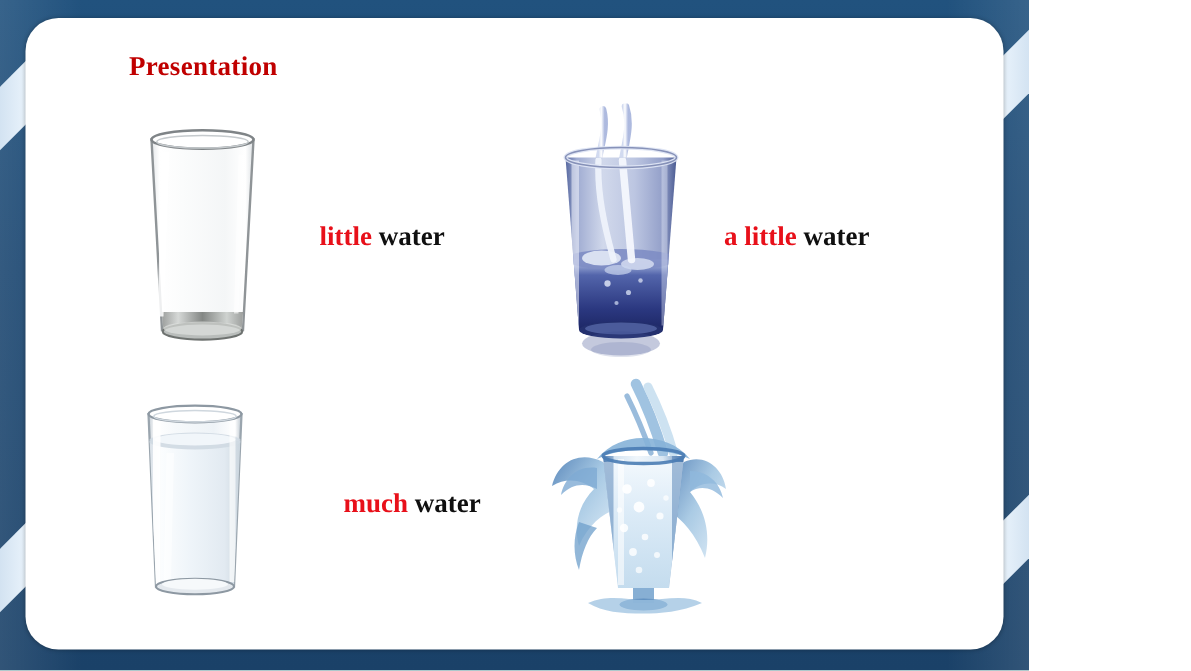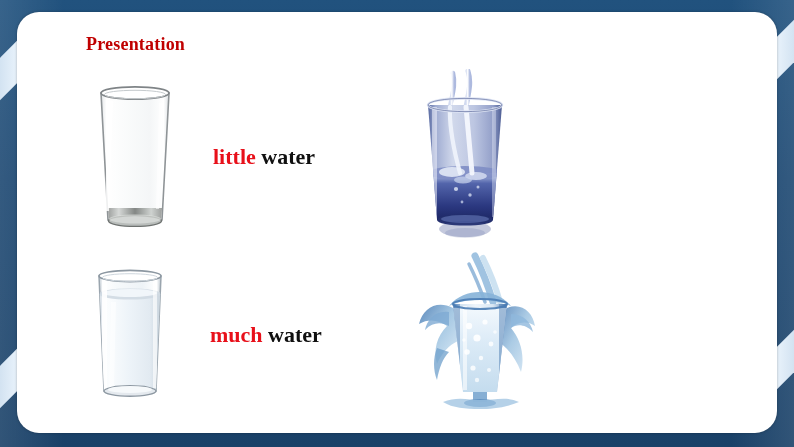--- a/index.html
+++ b/index.html
@@ -6,21 +6,21 @@
     margin: 0;
     padding: 0;
     background: #ffffff;
   }
   body {
     font-family: "Liberation Serif", serif;
   }
 
   .slide {
     position: relative;
-    width: 794px;
+    width: 686px;
     height: 447px;
     overflow: hidden;
     background: #0f766e;
   }
 
   
   .frame-bg {
     position: absolute;
     inset: 0;
     background:
@@ -98,32 +98,32 @@
   .art {
     width: 120px;
     height: 160px;
     position: relative;
     flex: none;
   }
 
   .caption {
     font-family: "Liberation Serif", serif;
     font-weight: bold;
-    font-size: 22px;
+    font-size: 18px;
     white-space: nowrap;
     color: #000000;
     line-height: 1;
   }
   .caption .hl { color: #e8101a; }
   .caption .plain { color: #101010; }
 
   
   .cap-1 { margin-left: 18px; }
   .cap-2 { margin-left: 14px; }
-  .cap-3 { margin-left: 25px; text-align: center; }
+  .cap-3 { margin-left: 44px; text-align: center; }
   .cap-4 { margin-left: 6px; }
 
   
   .glass-svg { display: block; width: 100%; height: 100%; }
 </style>
 </head>
 <body>
 
 <div class="slide">
 
@@ -242,20 +242,23 @@
             <ellipse cx="55" cy="36" rx="37" ry="6.6" fill="none" stroke="#dde4f3" stroke-width="2.6" opacity=".95"></ellipse>
             <ellipse cx="55" cy="36" rx="37" ry="6.6" fill="none" stroke="#2f3f7d" stroke-width="1" opacity=".5"></ellipse>
 
             <ellipse cx="55" cy="151" rx="28" ry="5.6" fill="#24306e"></ellipse>
             <ellipse cx="55" cy="150" rx="24" ry="4" fill="#5566a6" opacity=".8"></ellipse>
 
             <ellipse cx="55" cy="160" rx="26" ry="8" fill="#3c4c8e" opacity=".30"></ellipse>
             <ellipse cx="55" cy="164" rx="20" ry="5" fill="#4f5f9d" opacity=".18"></ellipse>
           </svg>
         </div>
+        <div class="caption cap-2">
+          <span class="hl">a little</span><span class="plain"> water</span>
+        </div>
       </div>
     </div>
 
     <div class="row row-2">
 
       <div class="cell cell-a" style="padding-left:58px;">
         <div class="art" style="width:110px;height:145px;">
           <svg class="glass-svg" viewBox="0 0 110 145" xmlns="http://www.w3.org/2000/svg" aria-hidden="true">
             <defs>
               <linearGradient id="gClearBody" x1="0" y1="0" x2="1" y2="0">

